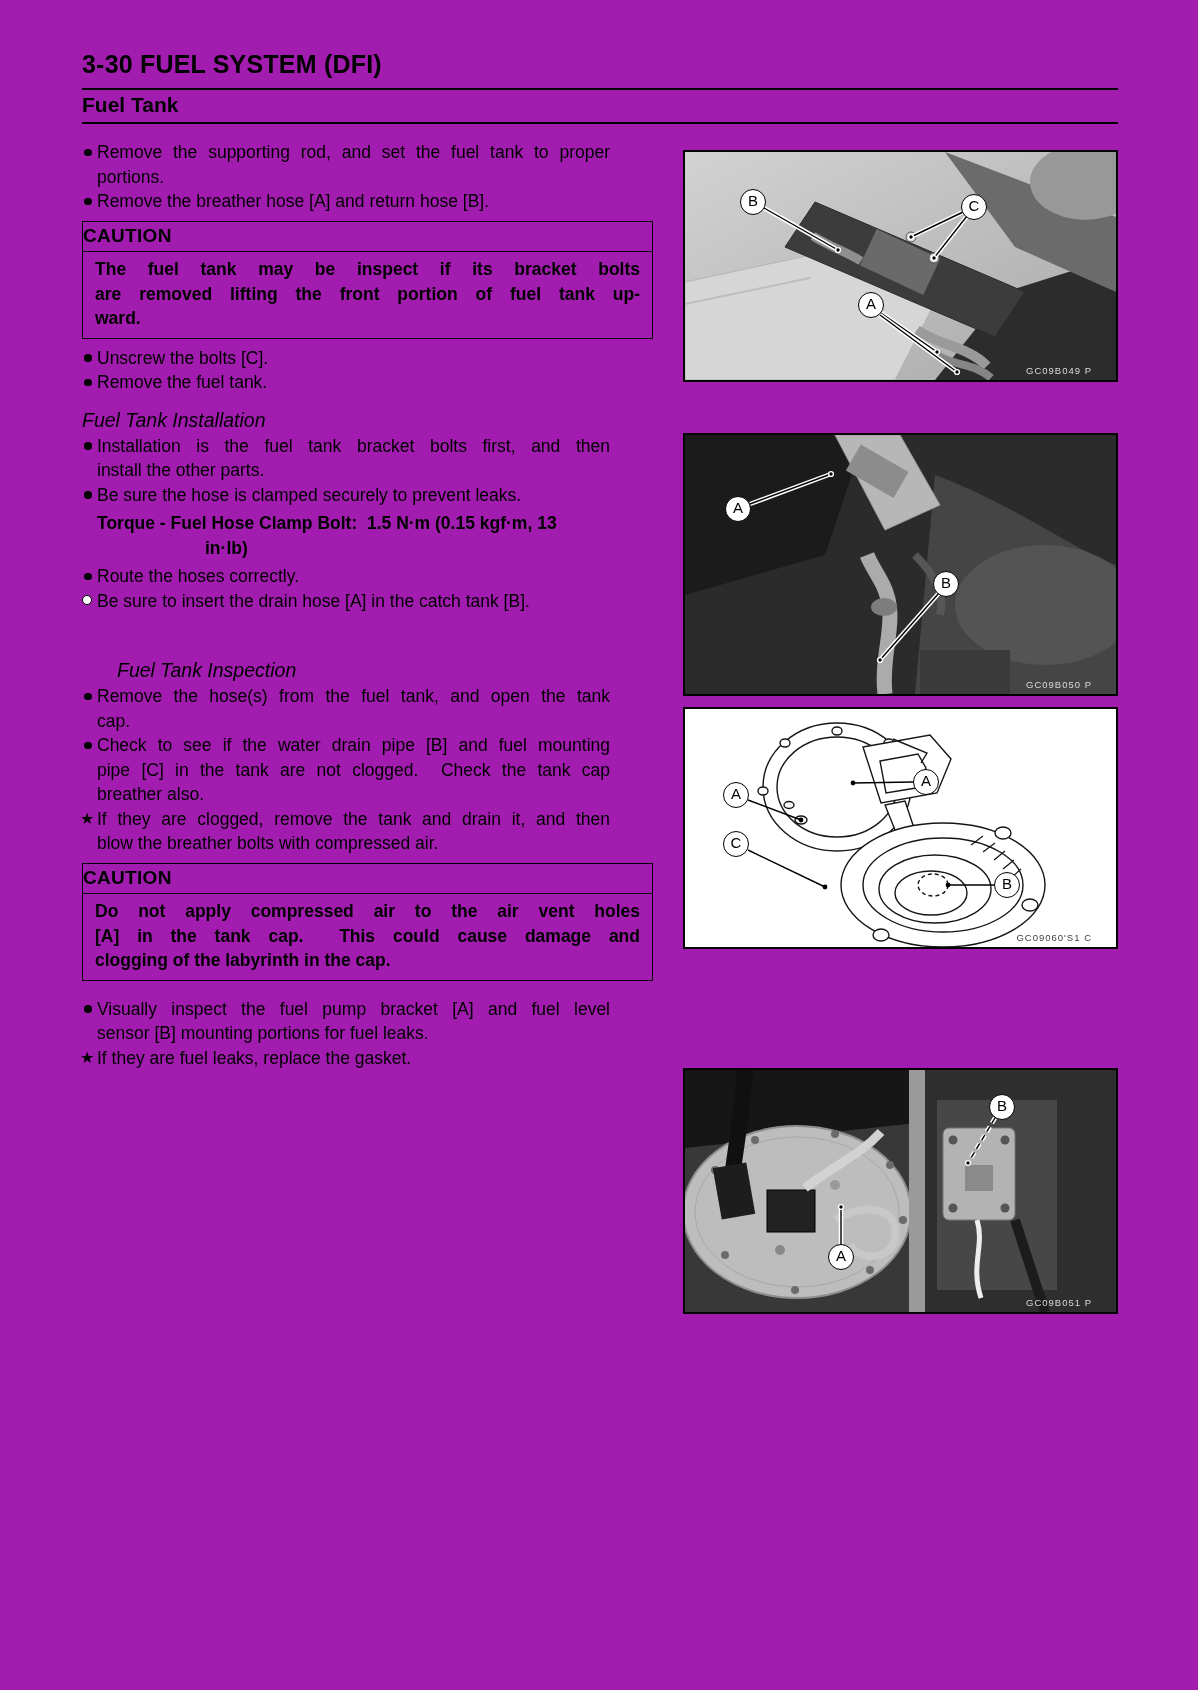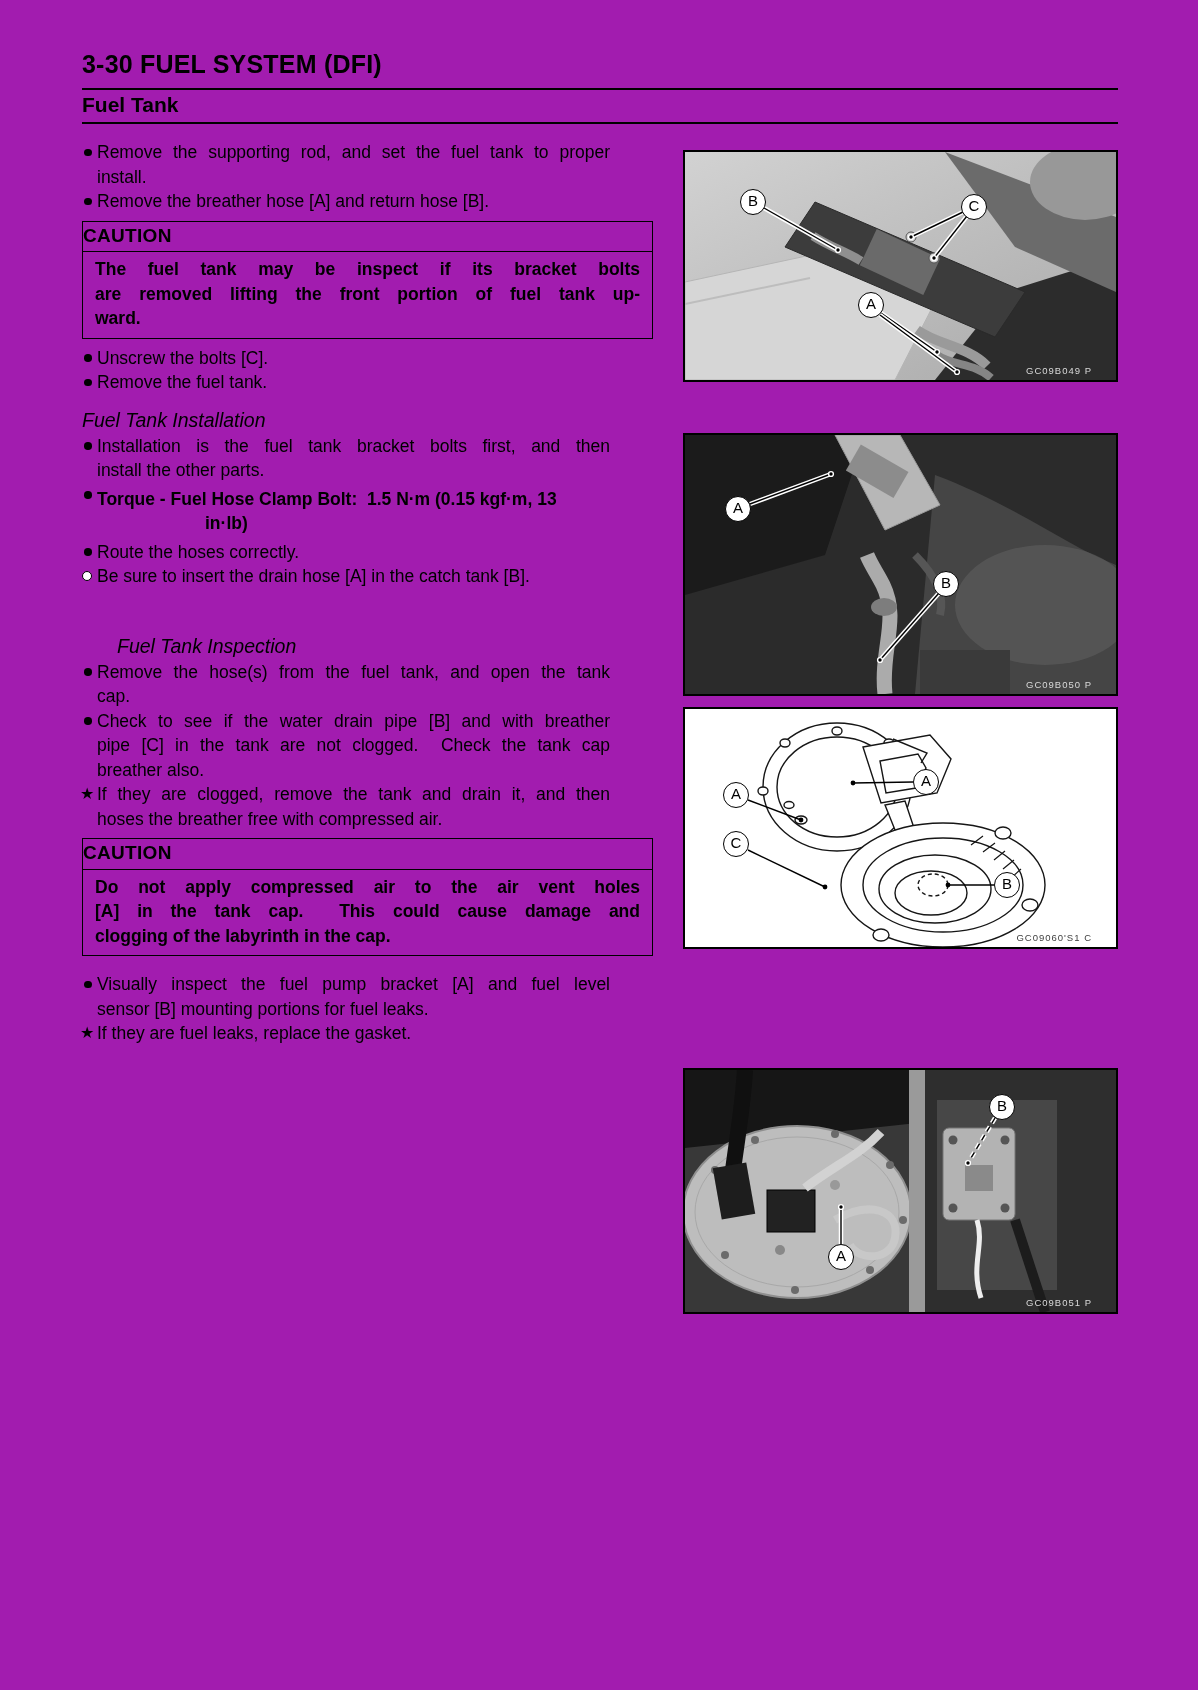--- a/index.html
+++ b/index.html
@@ -51,21 +51,21 @@
 
   <div class="h-title">3-30 FUEL SYSTEM (DFI)</div>
   <div class="rule rule1"></div>
   <div class="h-sub">Fuel Tank</div>
   <div class="rule rule2"></div>
 
   <div class="col" id="content-col">
       <div class="para">
         <span class="mk mk-dot"></span>
         <div class="ln">Remove the supporting rod, and set the fuel tank to proper</div>
-        <div class="ln">install.</div>
+        <div class="ln">portions.</div>
       </div>
       <div class="para">
         <span class="mk mk-dot"></span>
         <div class="ln">Remove the breather hose [A] and return hose [B].</div>
       </div>
       <div class="caution">
         <div class="cap">CAUTION</div>
         <div class="cbody">
           <div class="ln">The fuel tank may be inspect if its bracket bolts</div>
           <div class="ln">are removed lifting the front portion of fuel tank up-</div>
@@ -81,20 +81,21 @@
         <div class="ln">Remove the fuel tank.</div>
       </div>
       <div class="hding">Fuel Tank Installation</div>
       <div class="para">
         <span class="mk mk-dot"></span>
         <div class="ln">Installation is the fuel tank bracket bolts first, and then</div>
         <div class="ln">install the other parts.</div>
       </div>
       <div class="para">
         <span class="mk mk-dot"></span>
+        <div class="ln">Be sure the hose is clamped securely to prevent leaks.</div>
       </div>
       <div class="torque">
         <div class="ln">Torque - Fuel Hose Clamp Bolt:  1.5 N·m (0.15 kgf·m, 13</div>
         <div class="ln cont">in·lb)</div>
       </div>
       <div class="para">
         <span class="mk mk-dot"></span>
         <div class="ln">Route the hoses correctly.</div>
       </div>
       <div class="para">
@@ -102,28 +103,28 @@
         <div class="ln">Be sure to insert the drain hose [A] in the catch tank [B].</div>
       </div>
       <div class="hding mt-lg">Fuel Tank Inspection</div>
       <div class="para">
         <span class="mk mk-dot"></span>
         <div class="ln">Remove the hose(s) from the fuel tank, and open the tank</div>
         <div class="ln">cap.</div>
       </div>
       <div class="para">
         <span class="mk mk-dot"></span>
-        <div class="ln">Check to see if the water drain pipe [B] and with breather</div>
+        <div class="ln">Check to see if the water drain pipe [B] and fuel mounting</div>
         <div class="ln">pipe [C] in the tank are not clogged.  Check the tank cap</div>
         <div class="ln">breather also.</div>
       </div>
       <div class="para">
         <span class="mk mk-star">★</span>
         <div class="ln">If they are clogged, remove the tank and drain it, and then</div>
-        <div class="ln">hoses the breather free with compressed air.</div>
+        <div class="ln">blow the breather bolts with compressed air.</div>
       </div>
       <div class="caution mb-lg">
         <div class="cap">CAUTION</div>
         <div class="cbody">
           <div class="ln">Do not apply compressed air to the air vent holes</div>
           <div class="ln">[A] in the tank cap.  This could cause damage and</div>
           <div class="ln">clogging of the labyrinth in the cap.</div>
         </div>
       </div>
       <div class="para">

